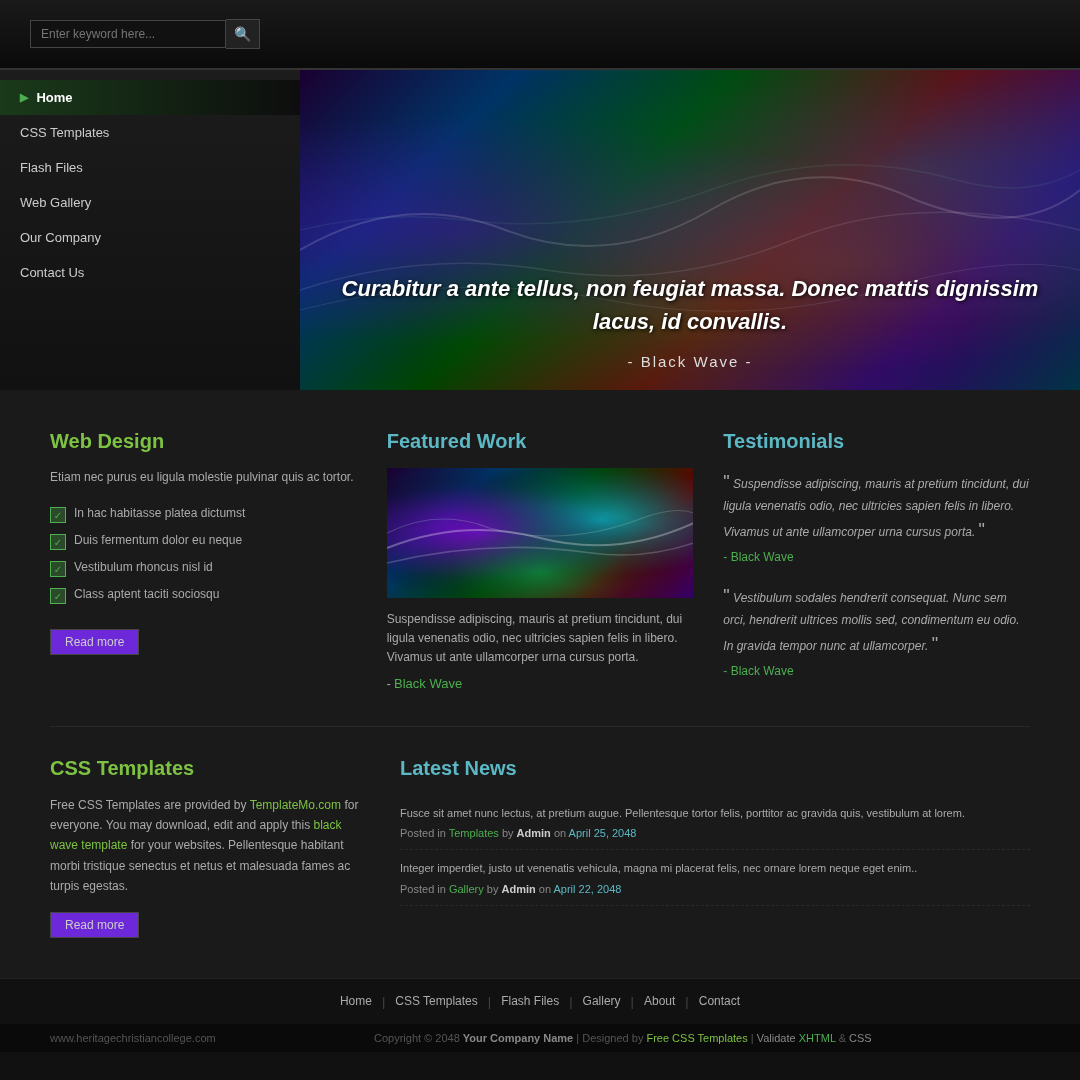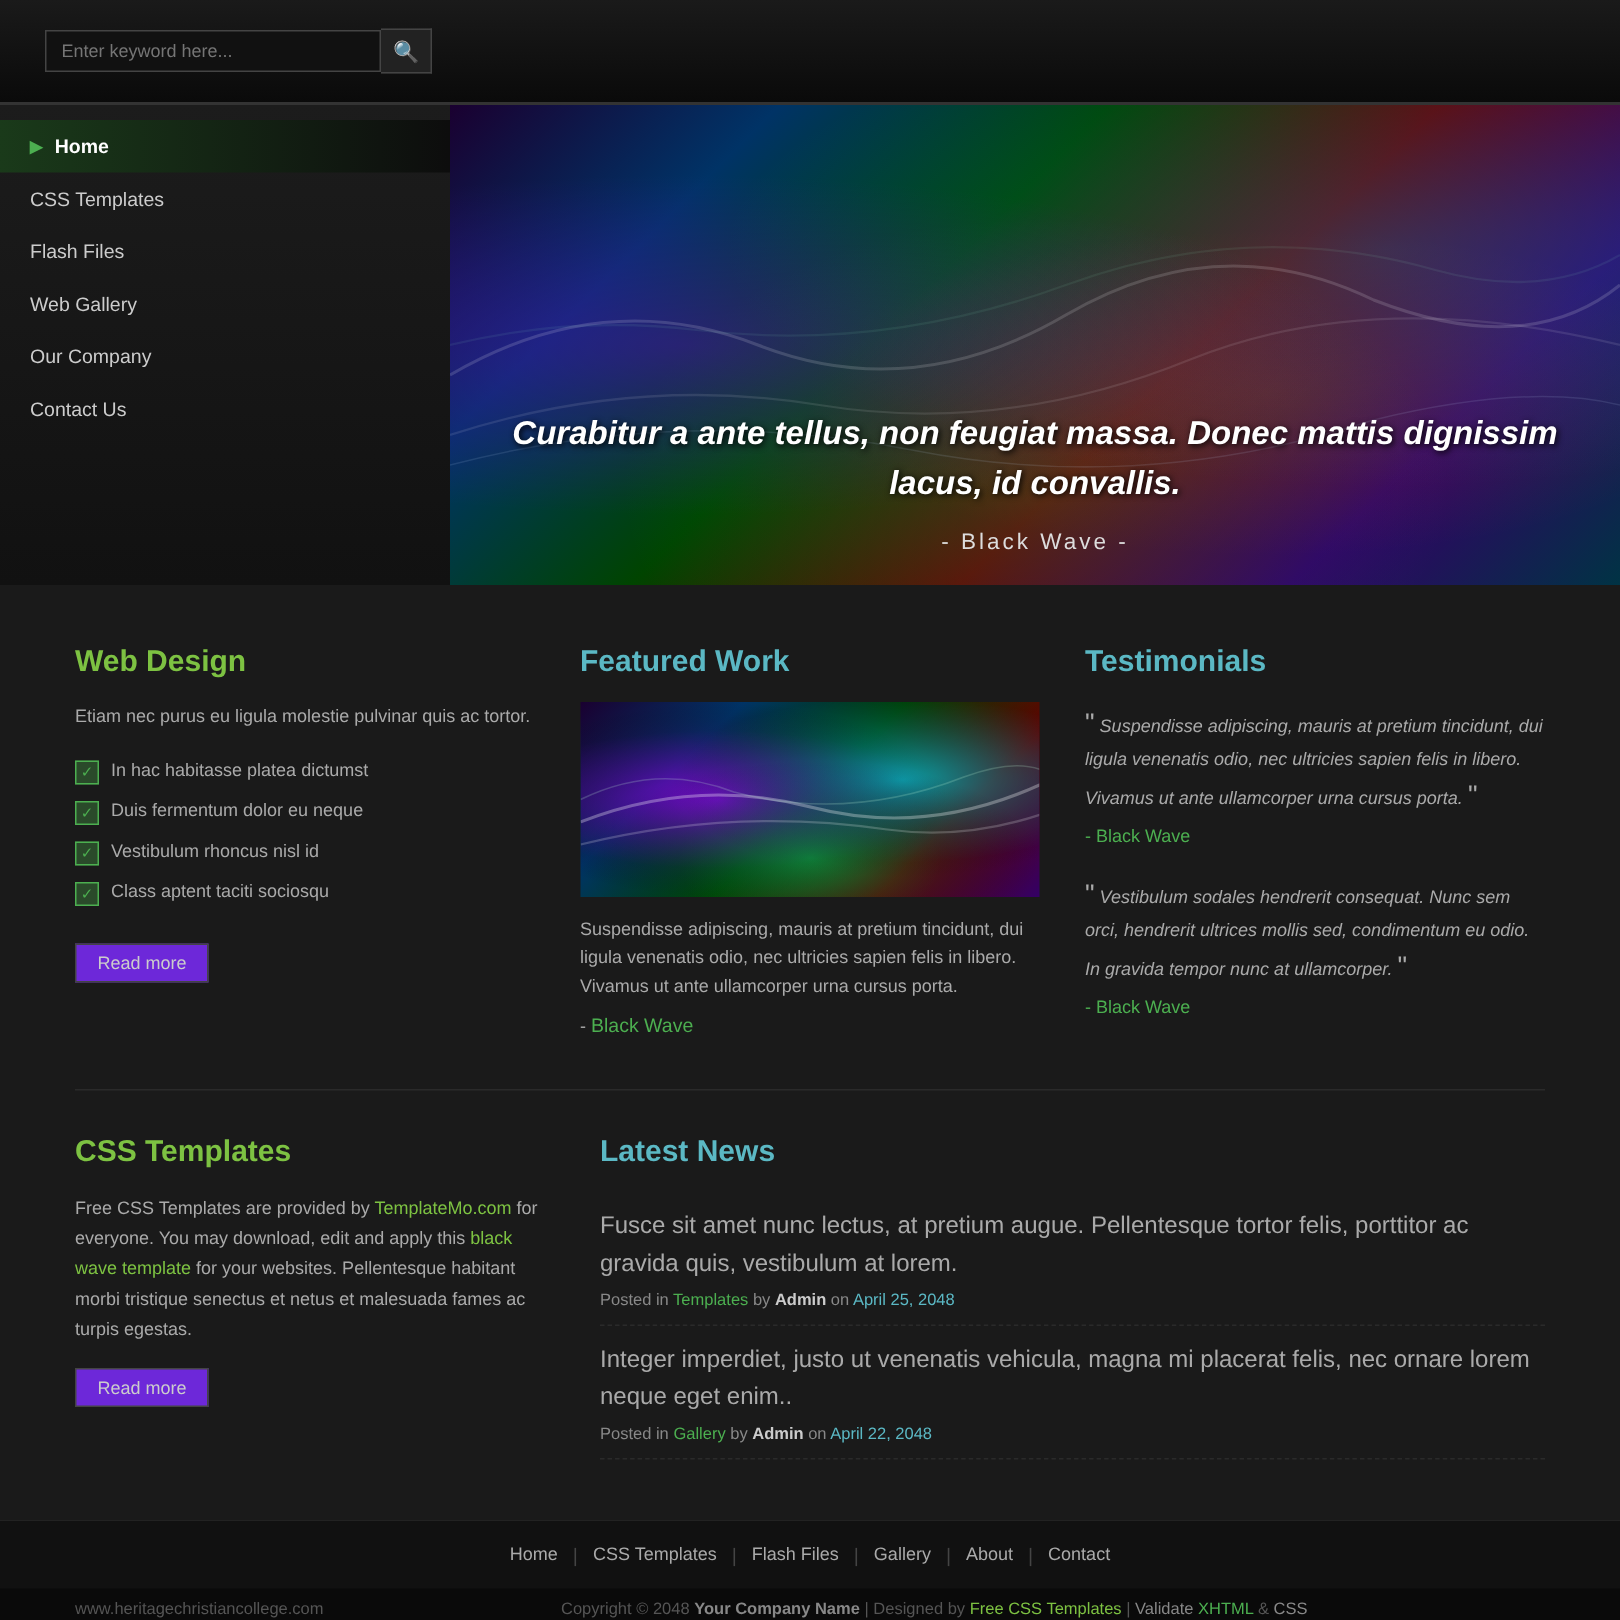--- a/index.html
+++ b/index.html
@@ -37,21 +37,21 @@
     #logo-subtitle {
       font-size: 11px;
       color: #aaa;
       letter-spacing: 1px;
     }
     #search-area {
       display: flex;
       align-items: center;
     }
     #search-input {
-      width: 224px;
+      width: 196px;
       padding: 6px 10px;
       background: #111;
       border: 1px solid #444;
       color: #aaa;
       font-size: 12px;
       outline: none;
     }
     #search-btn {
       background: #222;
       border: 1px solid #444;
@@ -278,21 +278,21 @@
       line-height: 1.7;
     }
     .css-templates-body a { color: #7dc242; text-decoration: none; }
 
     
     .news-item {
       padding: 10px 0;
       border-bottom: 1px dashed #2a2a2a;
     }
     .news-text {
-      font-size: 16px;
+      font-size: 11px;
       color: #aaa;
       line-height: 1.6;
       margin-bottom: 5px;
     }
     .news-meta {
       font-size: 11px;
       color: #888;
     }
     .news-meta a { color: #4caf50; text-decoration: none; }
     .news-meta .date { color: #5bb8c4; }

